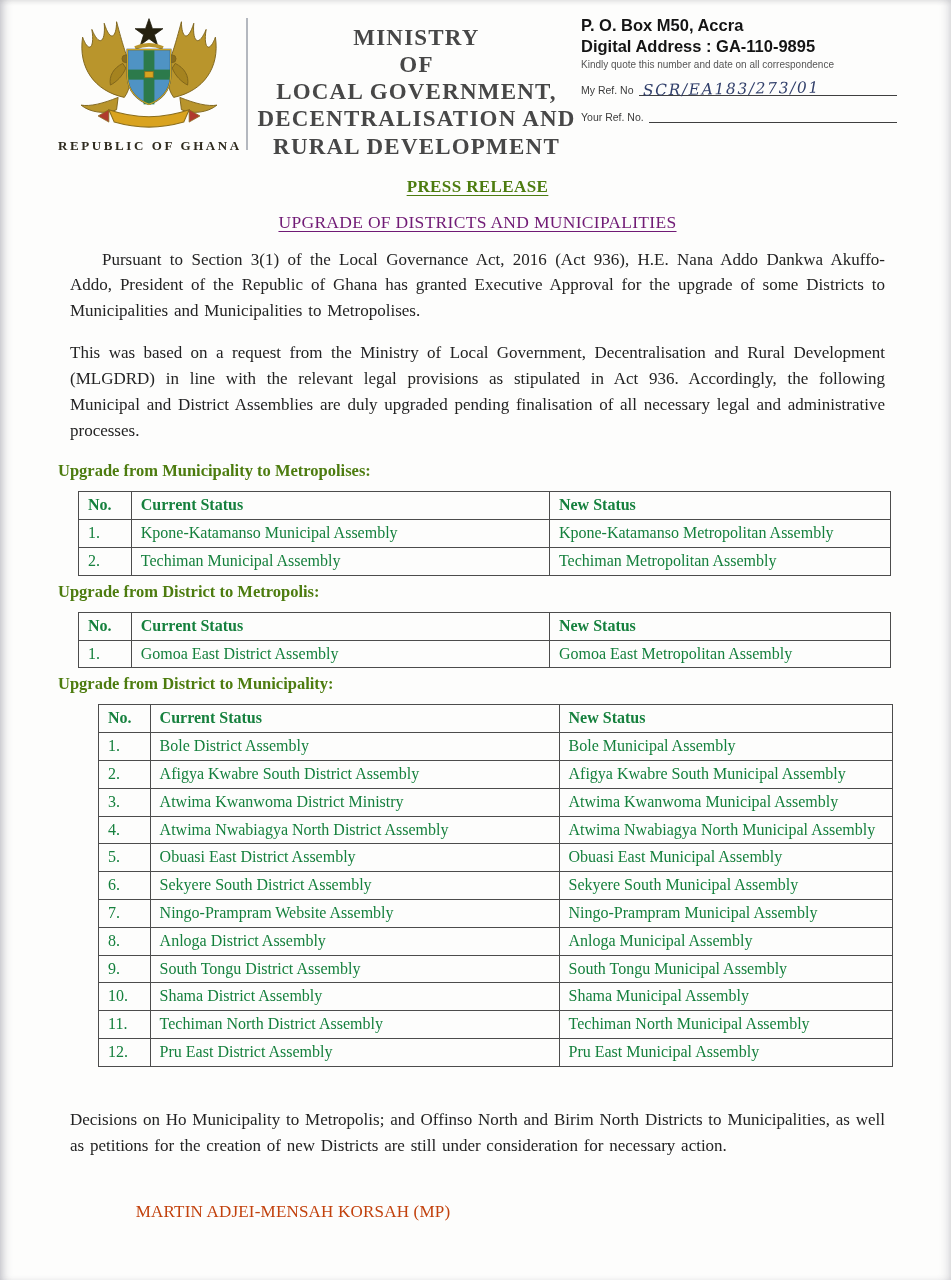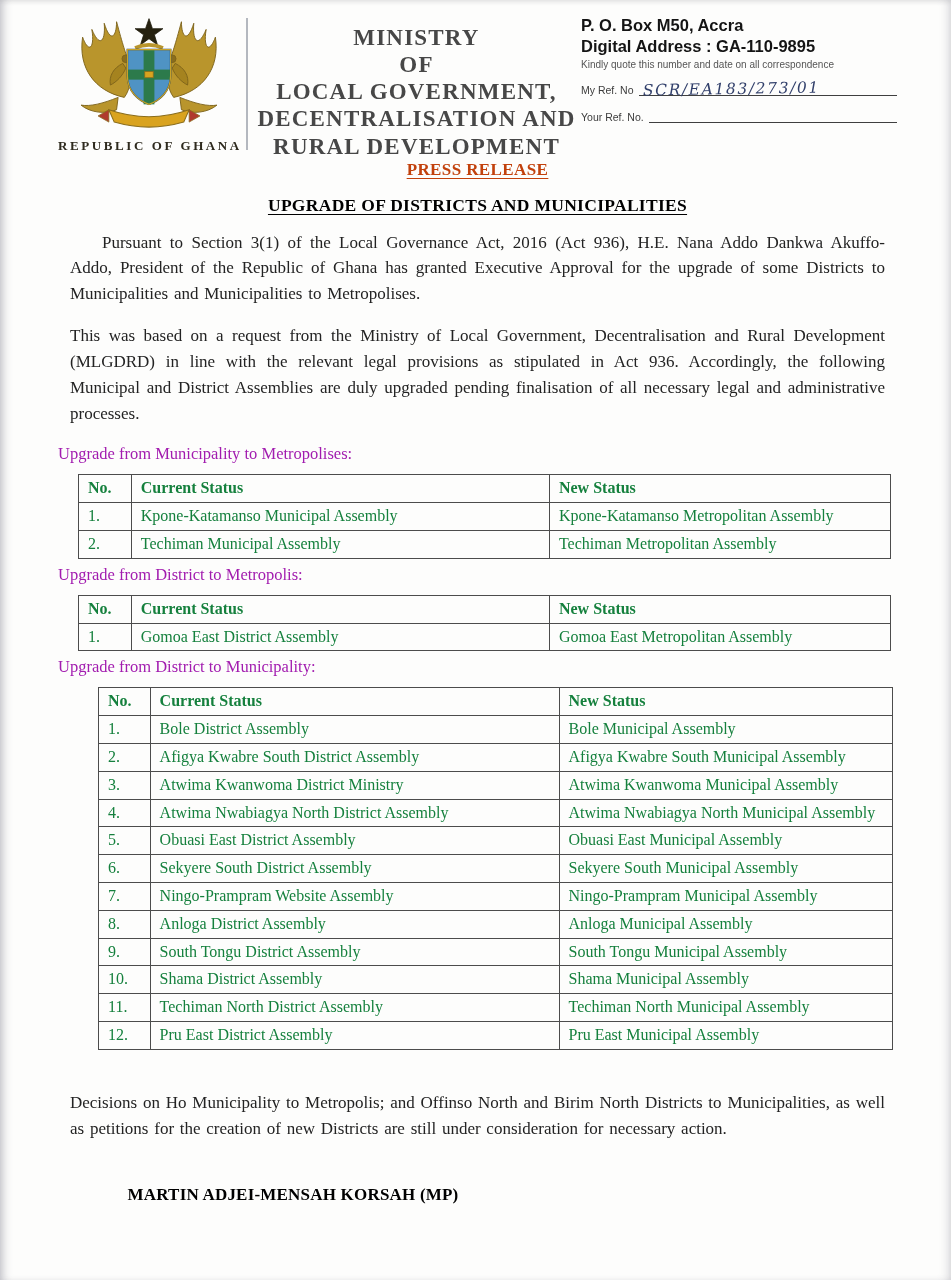--- a/index.html
+++ b/index.html
@@ -26,44 +26,44 @@
   .contact .bold-line{font-size:16.5px;font-weight:bold;color:#141414;line-height:1.25;}
   .contact .note{font-size:10px;color:#555;margin-top:3px;}
   .ref-row{display:flex;align-items:flex-end;margin-top:7px;font-size:10.5px;color:#3c3c3c;}
   .ref-row .lbl{white-space:nowrap;padding-right:5px;}
   .ref-row .line{flex:1 1 auto;border-bottom:1.6px solid #3f3f3f;min-height:14px;position:relative;}
   .ink{font-family:"DejaVu Serif",serif;font-style:italic;color:#32406b;letter-spacing:1.6px;
        display:inline-block;transform:rotate(-1deg);}
   .ink-ref{font-size:15.5px;position:relative;top:3px;left:4px;}
   .ink-date{font-size:18px;position:relative;top:4px;left:10px;letter-spacing:2.4px;}
   
-  .title1{text-align:center;font-size:17px;font-weight:bold;
-    text-decoration:underline;text-underline-offset:3px;letter-spacing:.4px;color:#c2410c;}
-  .title2{margin-top:15px;text-align:center;font-size:17.5px;font-weight:bold;
-    text-decoration:underline;text-underline-offset:3px;letter-spacing:.3px;color:#000000;}
+  .title1{margin-top:17px;text-align:center;font-size:17px;font-weight:bold;
+    text-decoration:underline;text-underline-offset:3px;letter-spacing:.4px;color:#4d7c0f;}
+  .title2{margin-top:15px;text-align:center;font-size:17.5px;font-weight:normal;
+    text-decoration:underline;text-underline-offset:3px;letter-spacing:.3px;color:#701a75;}
   
   .para{font-size:17px;line-height:1.52;text-align:justify;color:#232323;word-spacing:1.5px;margin:12px;}
   .p1{margin-top:14px;text-indent:32px;}
   .p2{margin-top:16px;}
   .p3{margin-top:40px;}
   
-  .sec-heading{font-size:16.5px;font-weight:normal;color:#a21caf;margin-top:16px;}
+  .sec-heading{font-size:16.5px;font-weight:bold;color:#4d7c0f;margin-top:16px;}
   table.tbl{border-collapse:collapse;table-layout:fixed;margin-top:10px;
     font-size:16px;color:#15803d;width:calc(100% - 26px);margin-left:20px;}
   .sec-2 table.tbl{width:calc(100% - 44px);margin-left:40px;}
   .tbl th,.tbl td{border:1.4px solid #4c4c4c;padding:1px 9px;line-height:1.55;vertical-align:top;}
   .tbl th{text-align:left;font-weight:bold;}
   .tbl td.num{text-align:left;}
   .tbl td.newst{text-align:justify;}
   .sec-0 .sec-heading{margin-top:18px;}
   .sec-1 .sec-heading{margin-top:6px;}
   .sec-2 .sec-heading{margin-top:6px;}
   
   .bottom{display:flex;margin-top:44px;align-items:flex-start;}
-  .sig{width:470px;text-align:center;font-weight:bold;color:#000000;}
+  .sig{width:470px;text-align:center;font-weight:normal;color:#c2410c;}
   .sig .name{font-size:17px;letter-spacing:.2px;}
   .sig .role{font-size:17px;margin-top:8px;letter-spacing:.5px;}
   .foot{margin-left:auto;text-align:right;font-family:"Liberation Sans",sans-serif;
     font-size:11px;color:#8b8b8b;line-height:1.65;padding-top:2px;}
 </style>
 </head>
 <body>
 
 <div class="page">
 

